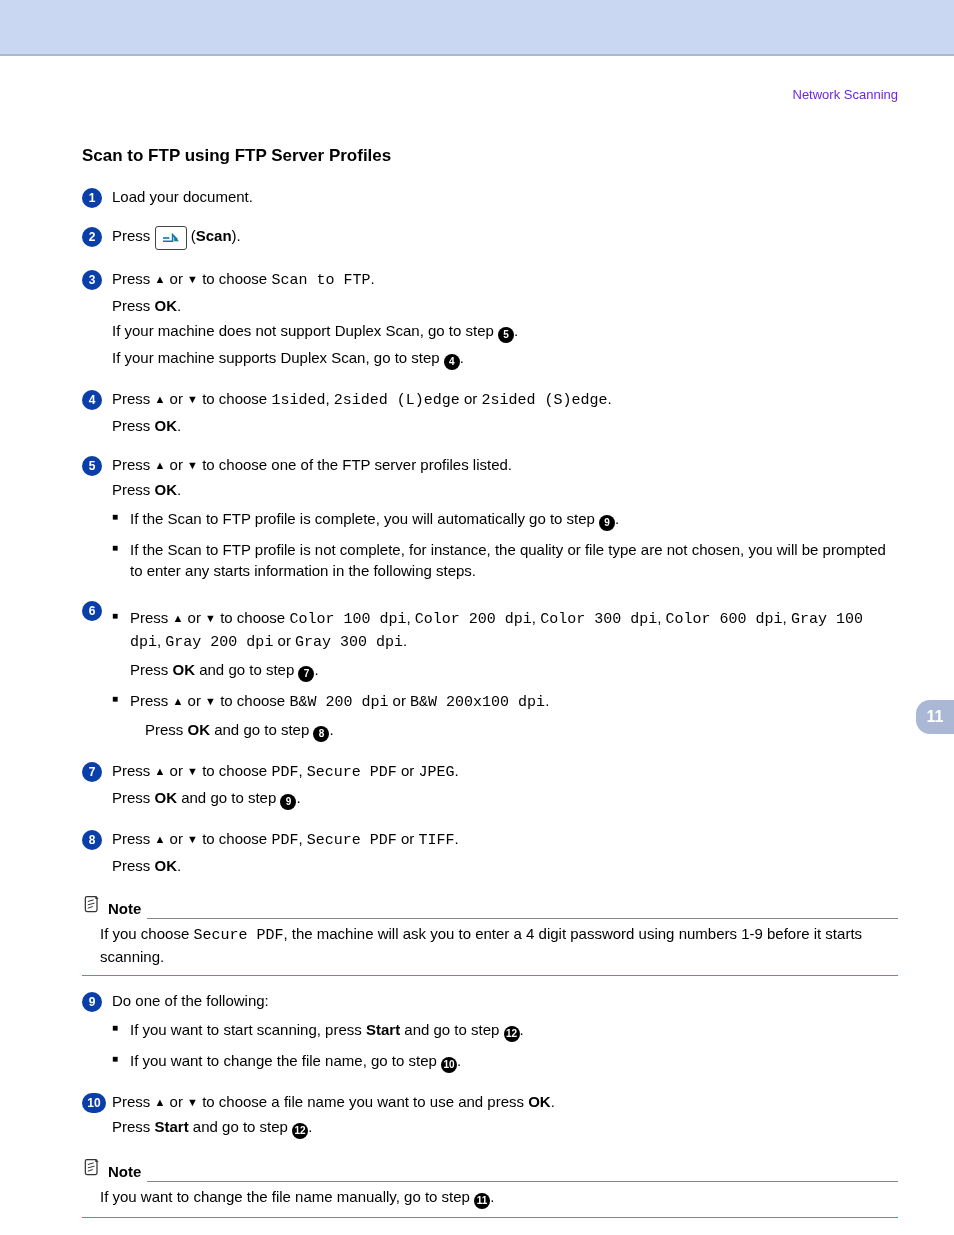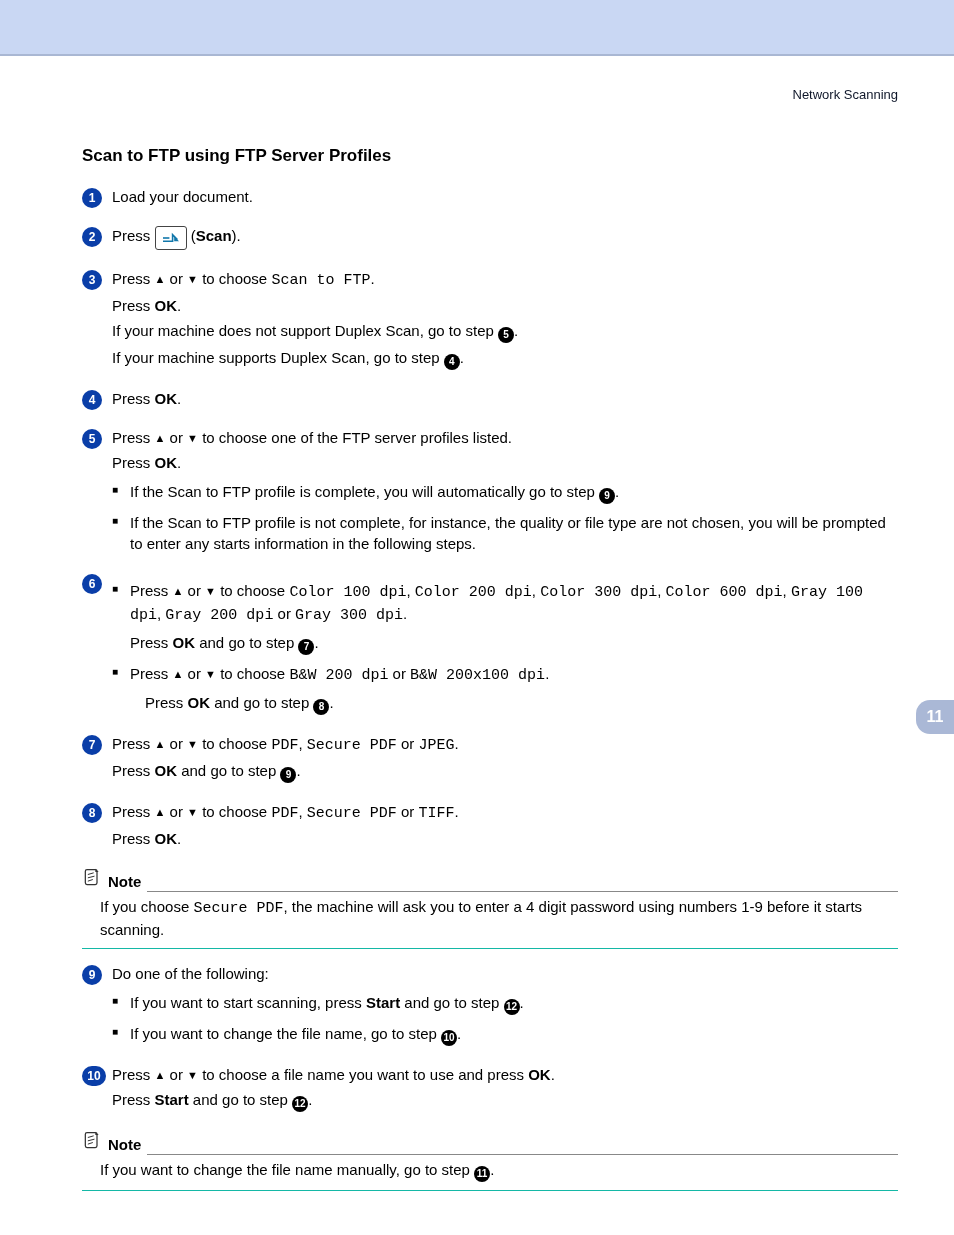--- a/index.html
+++ b/index.html
@@ -1,19 +1,19 @@
 <!DOCTYPE html>
 <html><head>
 <meta charset="utf-8">
 <style>
   * { box-sizing: border-box; margin: 0; padding: 0; }
   html, body { width: 954px; background: #fff; font-family: Arial, Helvetica, sans-serif; color: #000; font-size: 15px; line-height: 1.4; }
   .top-band { height: 56px; background: #c9d7f3; border-bottom: 2px solid #a9b7d3; }
   .page { padding: 30px 56px 40px 82px; position: relative; }
-  .run-head { text-align: right; font-size: 13px; color: #0f172a; margin-bottom: 40px; }
+  .run-head { text-align: right; font-size: 13px; color: #6d28d9; margin-bottom: 40px; }
   .section-title { font-weight: bold; font-size: 17px; margin-bottom: 18px; }
   .step { display: flex; align-items: flex-start; margin-bottom: 14px; }
   .stepnum { flex: 0 0 30px; }
   .circle { display: inline-flex; align-items: center; justify-content: center; width: 20px; height: 20px; border-radius: 50%; background: #0a3ea8; color: #fff; font-size: 12px; font-weight: bold; }
   .circle.sm { width: 16px; height: 16px; font-size: 10px; background: #000; vertical-align: -2px; }
   .circle.wide { width: 24px; border-radius: 10px; }
   .stepbody { flex: 1; }
   .stepbody p { margin-bottom: 4px; }
   .arrow { font-size: 11px; vertical-align: 1px; }
   .mono { font-family: "Courier New", monospace; }
@@ -74,20 +74,23 @@
       </p>
       <p><span>Press </span><b>OK</b><span>.</span></p>
       <p><span>If your machine does not support Duplex Scan, go to step </span><span class="circle sm">5</span><span>.</span></p>
       <p><span>If your machine supports Duplex Scan, go to step </span><span class="circle sm">4</span><span>.</span></p>
     </div>
   </div>
 
   <div class="step">
     <div class="stepnum"><span class="circle">4</span></div>
     <div class="stepbody">
+      <p>
+        <span>Press </span><span class="arrow">▲</span><span> or </span><span class="arrow">▼</span><span> to choose </span><span class="mono">1sided</span><span>, </span><span class="mono">2sided (L)edge</span><span> or </span><span class="mono">2sided (S)edge</span><span>.</span>
+      </p>
       <p><span>Press </span><b>OK</b><span>.</span></p>
     </div>
   </div>
 
   <div class="step">
     <div class="stepnum"><span class="circle">5</span></div>
     <div class="stepbody">
       <p>
         <span>Press </span><span class="arrow">▲</span><span> or </span><span class="arrow">▼</span><span> to choose one of the FTP server profiles listed.</span>
       </p>

